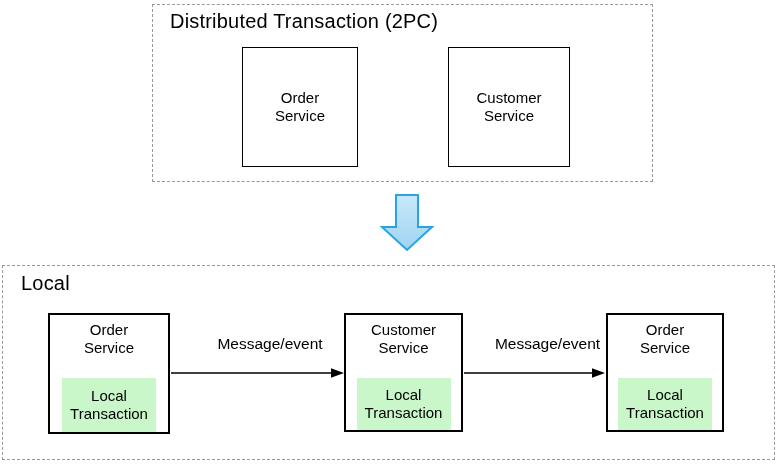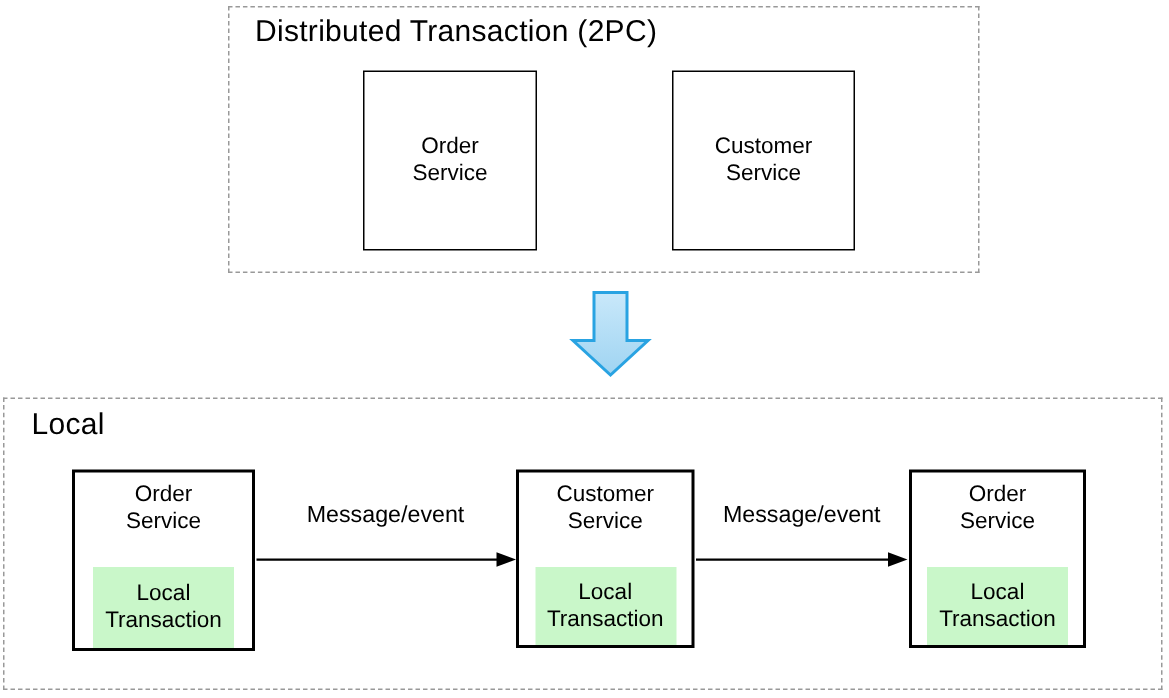--- a/index.html
+++ b/index.html
@@ -26,21 +26,21 @@
     position:absolute;border:2px solid var(--boxborder);background:var(--bg);
     display:flex;flex-direction:column;align-items:center;padding-top:6px;
   }
   .saga-box .label{font-size:15px;line-height:18px;text-align:center;white-space:pre-line;}
   .local-txn{
     margin-top:21px;width:94px;height:60px;background:var(--green);
     display:flex;align-items:center;justify-content:center;
     font-size:15px;line-height:18px;text-align:center;white-space:pre-line;
   }
 
-  .msg-label{position:absolute;font-size:15.5px;text-align:center;white-space:nowrap;}
+  .msg-label{position:absolute;font-size:15.5px;text-align:center;white-space:nowrap;margin-left:13px;}
   svg{position:absolute;display:block;overflow:visible;}
 </style>
 </head>
 <body>
 
 <div class="page">
 
   <div class="dashed-container" style="left:152px;top:4px;width:501px;height:178px;"></div>
 
   <div class="container-title" style="left:170px;top:10px;">Distributed Transaction (2PC)</div>

